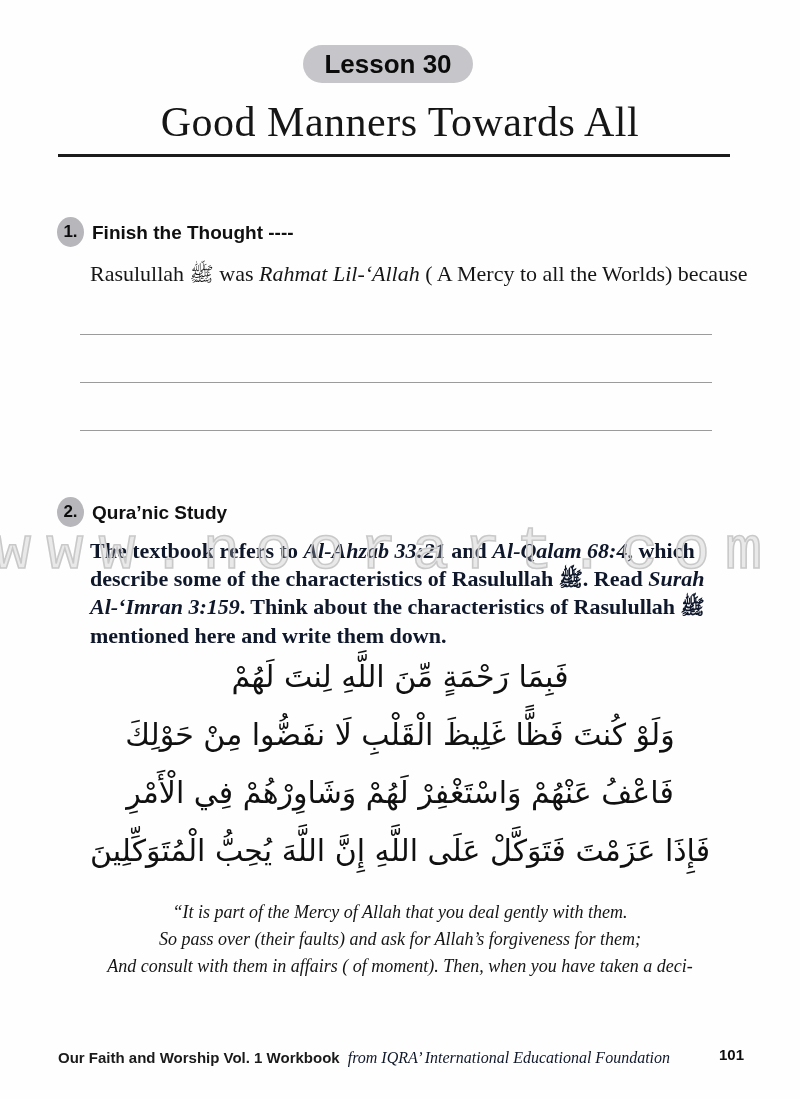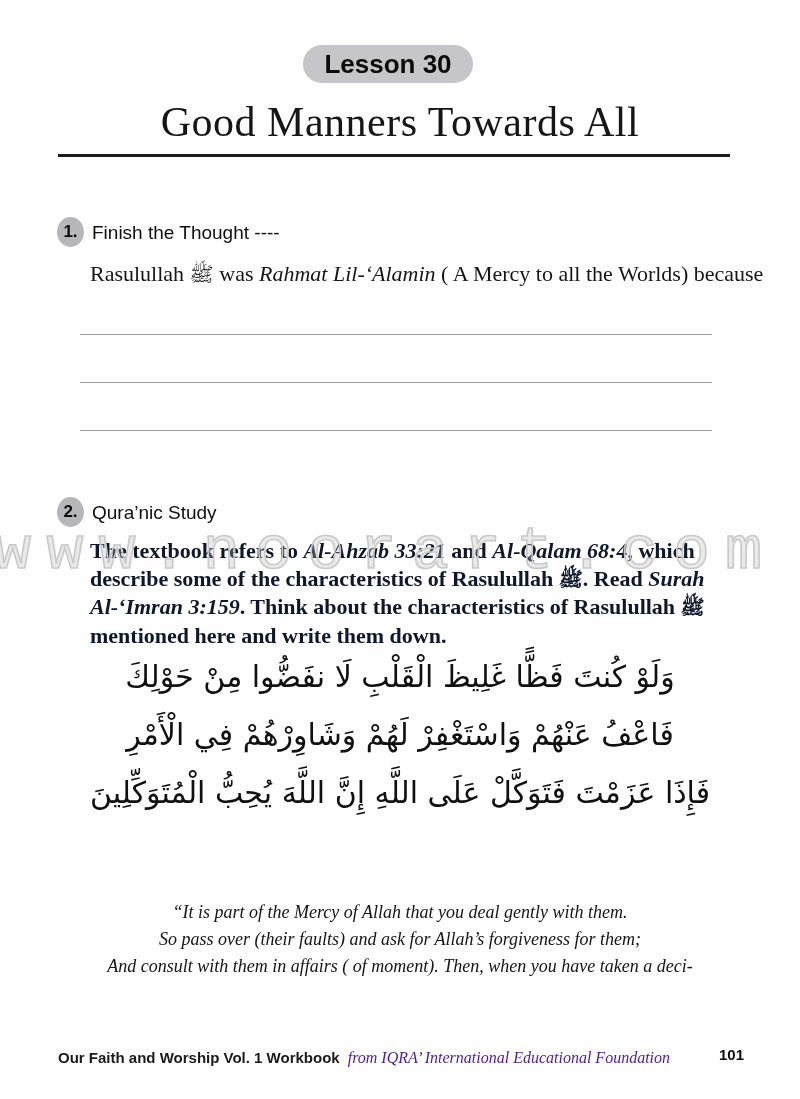--- a/index.html
+++ b/index.html
@@ -38,21 +38,21 @@
     width:27px; height:30px;
     background:#b7b7bb;
     border-radius:50%;
     display:flex; align-items:center; justify-content:center;
     font-family:"Liberation Sans", sans-serif;
     font-weight:bold; font-size:17px; color:#0b0b0b;
   }
   .sec-heading {
     position:absolute;
     font-family:"Liberation Sans", sans-serif;
-    font-weight:normal; font-size:19px; color:#101010;
+    font-weight:bold; font-size:19px; color:#101010;
   }
   .prompt-line {
     position:absolute; left:90px; top:261px;
     font-size:22px; white-space:nowrap; color:#161616;
   }
   .ital { font-style:italic; }
   .pbuh { font-family:"DejaVu Sans", sans-serif; font-size:20px; }
   .answer-line {
     position:absolute; left:80px; width:632px; height:0;
     border-top:1.6px solid #9b9b9b;
@@ -87,21 +87,21 @@
   .footer {
     position:absolute; left:58px; top:1049px; width:684px;
     display:flex; align-items:flex-start;
   }
   .footer-book {
     font-family:"Liberation Sans", sans-serif;
     font-size:15px; font-weight:bold; color:#1a1a1a;
   }
   .footer-source {
     font-family:"Liberation Serif", serif; font-style:italic;
-    font-size:16px; color:#4c1d95; margin-left:8px;
+    font-size:16px; color:#0f172a; margin-left:8px;
   }
   .page-number {
     position:absolute; right:56px; top:1046px;
     font-family:"Liberation Sans", sans-serif;
     font-weight:bold; font-size:15px; color:#0e0e0e;
   }
 </style>
 </head>
 <body>
 
@@ -113,39 +113,40 @@
 
   <h1 class="page-title">Good Manners Towards All</h1>
   <div class="title-rule"></div>
 
   <div class="num-badge" style="left:57px; top:217px;">
     <span>1.</span>
   </div>
   <div class="sec-heading" style="left:92px; top:222px;">Finish the Thought ----</div>
 
   <div class="prompt-line">
-    <span>Rasulullah </span><span class="pbuh">ﷺ</span><span> was </span><span class="ital">Rahmat Lil-‘Alamin</span><span>  ( A Mercy to all the Worlds) because</span>
+    <span>Rasulullah </span><span class="pbuh">ﷺ</span><span> was </span><span class="ital">Rahmat Lil-‘Allah</span><span>  ( A Mercy to all the Worlds) because</span>
   </div>
 
   <div class="answer-line" style="top:334px;"></div>
   <div class="answer-line" style="top:382px;"></div>
   <div class="answer-line" style="top:430px;"></div>
 
   <div class="num-badge" style="left:57px; top:497px;">
     <span>2.</span>
   </div>
   <div class="sec-heading" style="left:92px; top:502px;">Qura’nic Study</div>
 
   <div class="watermark">www.noorart.com</div>
 
   <div class="study-para">
     <span>The textbook refers to </span><span class="ital">Al-Ahzab 33:21</span><span> and </span><span class="ital">Al-Qalam 68:4</span><span>, which describe some of the characteristics of Rasulullah </span><span class="pbuh">ﷺ</span><span>.  Read </span><span class="ital">Surah Al-‘Imran 3:159</span><span>.  Think about the characteristics of  Rasulullah </span><span class="pbuh">ﷺ</span><span> mentioned here and write them down.</span>
   </div>
 
   <div class="arabic-block">
+    <div>فَبِمَا رَحْمَةٍ مِّنَ اللَّهِ لِنتَ لَهُمْ</div>
     <div>وَلَوْ كُنتَ فَظًّا غَلِيظَ الْقَلْبِ لَا نفَضُّوا مِنْ حَوْلِكَ</div>
     <div>فَاعْفُ عَنْهُمْ وَاسْتَغْفِرْ لَهُمْ وَشَاوِرْهُمْ فِي الْأَمْرِ</div>
     <div>فَإِذَا عَزَمْتَ فَتَوَكَّلْ عَلَى اللَّهِ إِنَّ اللَّهَ يُحِبُّ الْمُتَوَكِّلِينَ</div>
   </div>
 
   <div class="translation-block">
     <div>“It is part of the Mercy of Allah that you deal gently with them.</div>
     <div>So pass over (their faults) and  ask for Allah’s forgiveness for them;</div>
     <div>And consult with them in affairs ( of moment).  Then, when you have taken a deci-</div>
   </div>

